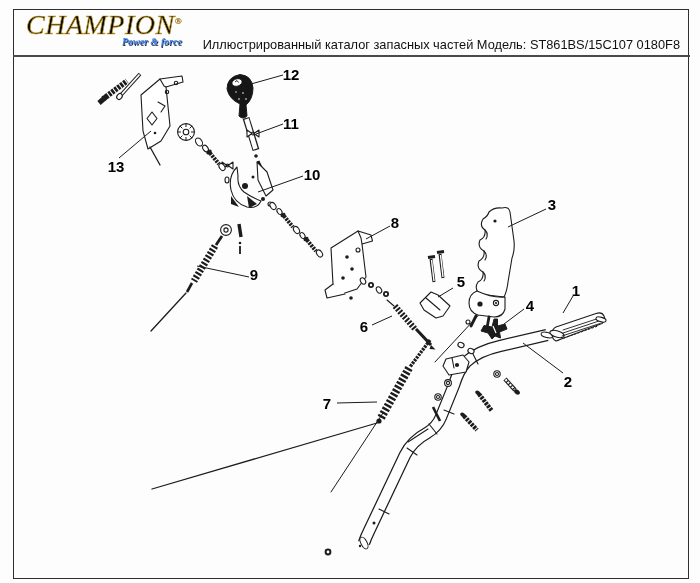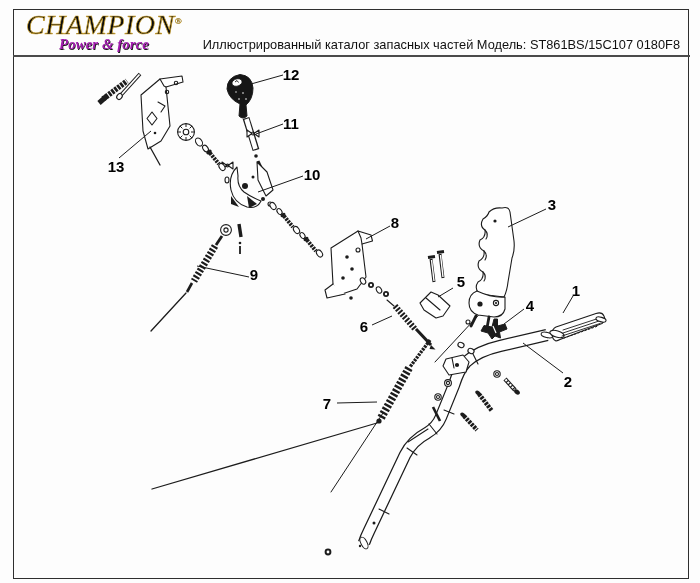--- a/index.html
+++ b/index.html
@@ -7,21 +7,21 @@
         font-family:"Liberation Sans",sans-serif;}
   .frame{position:absolute;left:13px;top:9px;width:676px;height:570px;
          border:1.6px solid #2f2f2f;box-sizing:border-box;background:transparent;}
   .sep{position:absolute;left:13px;top:55px;width:677px;height:2px;background:#4a4a4a;}
   .logo{position:absolute;left:26px;top:10px;width:170px;}
   .brand{font-family:"Liberation Serif",serif;font-style:italic;font-weight:normal;
          font-size:28px;line-height:1.05;color:#0d0d0d;letter-spacing:.5px;
          -webkit-text-stroke:.7px #c79d2a;white-space:nowrap;}
   .brand .reg{font-size:9px;vertical-align:super;-webkit-text-stroke:.3px #c79d2a;}
   .tagline{font-family:"Liberation Serif",serif;font-style:italic;font-weight:bold;
-           font-size:15px;color:#a21caf;text-align:center;margin-top:-3px;padding-right:14px;
+           font-size:10px;color:#3b82f6;text-align:right;margin-top:-3px;padding-right:14px;
            text-shadow:.6px .6px 0 #1a1a1a;white-space:nowrap;}
   .title{position:absolute;right:20px;top:37px;font-size:12.8px;color:#101010;white-space:nowrap;}
   svg.diagram{position:absolute;left:0;top:0;width:700px;height:583px;}
   .ln{stroke:#1c1c1c;stroke-width:1.1;fill:none;stroke-linejoin:round;stroke-linecap:round;}
   .wh{fill:#ffffff;}
   .bk{fill:#1c1c1c;}
   .leader{stroke:#1c1c1c;stroke-width:1;fill:none;}
   text.lbl{font-family:"Liberation Sans",sans-serif;font-size:15px;font-weight:bold;
            fill:#000;text-anchor:middle;}
 </style>

